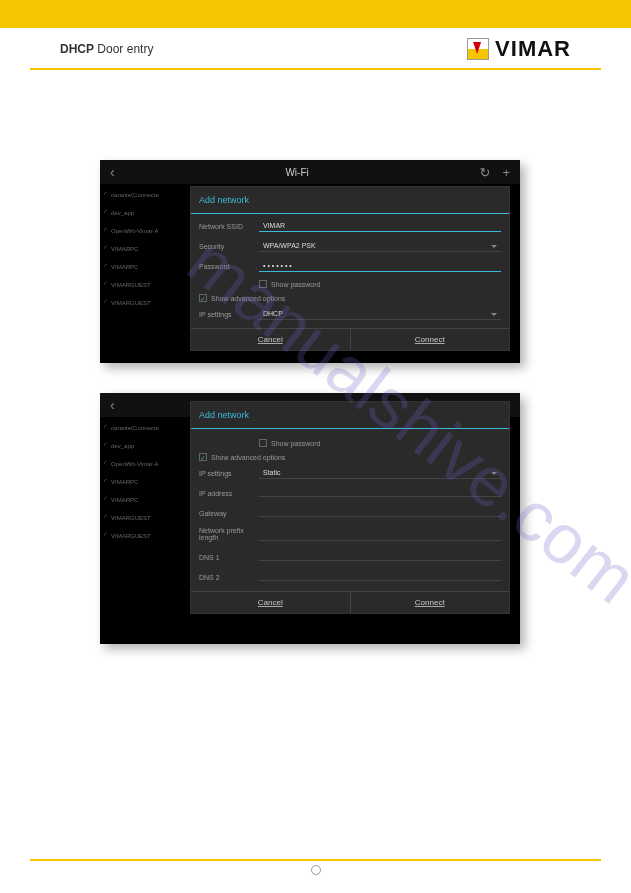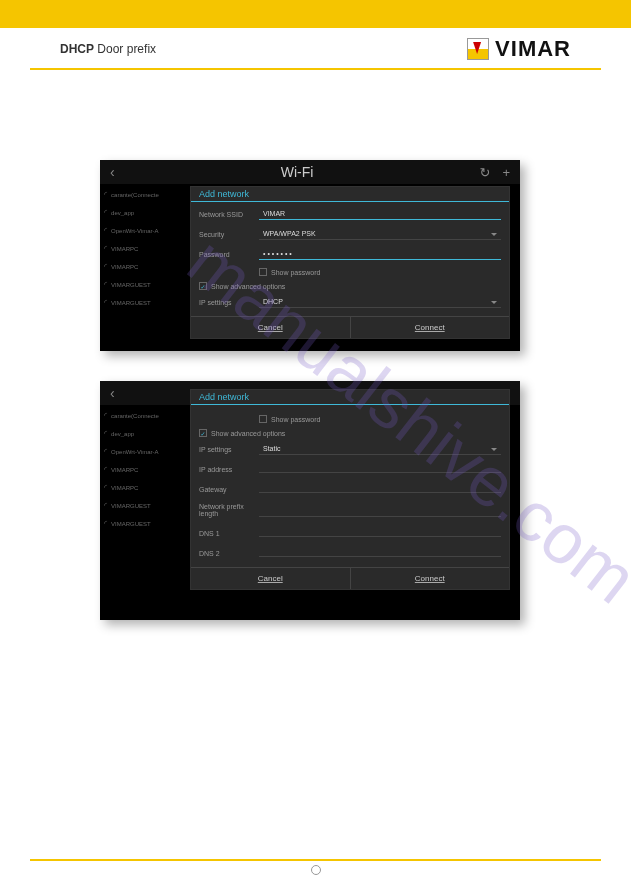--- a/index.html
+++ b/index.html
@@ -53,21 +53,21 @@
     padding-bottom: 10px;
   }
   .device-topbar {
     display: flex;
     align-items: center;
     justify-content: space-between;
     height: 24px;
     padding: 0 10px;
     background: #111;
   }
-  .device-title { color: #ccc; font-size: 14px; }
+  .device-title { color: #ccc; font-size: 10px; }
   .chev-icon { color: #888; font-size: 14px; }
   .top-icons { display: flex; gap: 12px; color: #888; font-size: 13px; }
   .device-body { display: flex; }
   .wifi-list {
     width: 90px;
     padding: 6px 4px;
     display: flex;
     flex-direction: column;
     gap: 9px;
   }
@@ -75,21 +75,21 @@
   .wifi-icon { font-size: 8px; color: #555; }
   .dialog {
     flex: 1;
     background: #2a2a2a;
     margin: 2px 10px 2px 0;
     border: 1px solid #333;
   }
   .dialog-title {
     color: #3fb9d8;
     font-size: 9px;
-    padding: 2px 8px;
+    padding: 8px 8px;
     border-bottom: 1px solid #3fb9d8;
   }
   .dialog-body { padding: 6px 8px 0; }
   .field-row { display: flex; align-items: center; margin-bottom: 8px; }
   .field-label { width: 60px; color: #999; font-size: 7px; }
   .field-input {
     flex: 1;
     color: #ddd;
     font-size: 7px;
     border-bottom: 1px solid #3fb9d8;
@@ -156,21 +156,21 @@
   }
 </style>
 </head>
 <body>
 
 <div class="top-bar"></div>
 
 <div class="header">
   <div class="header-left">
     <b>DHCP</b>
-    <span>Door prefix</span>
+    <span>Door entry</span>
   </div>
   <div class="header-right">
     <span class="vimar-logo-icon"></span>
     <span class="vimar-text">VIMAR</span>
   </div>
 </div>
 
 <div class="content">
 
   <div class="device-screen">

